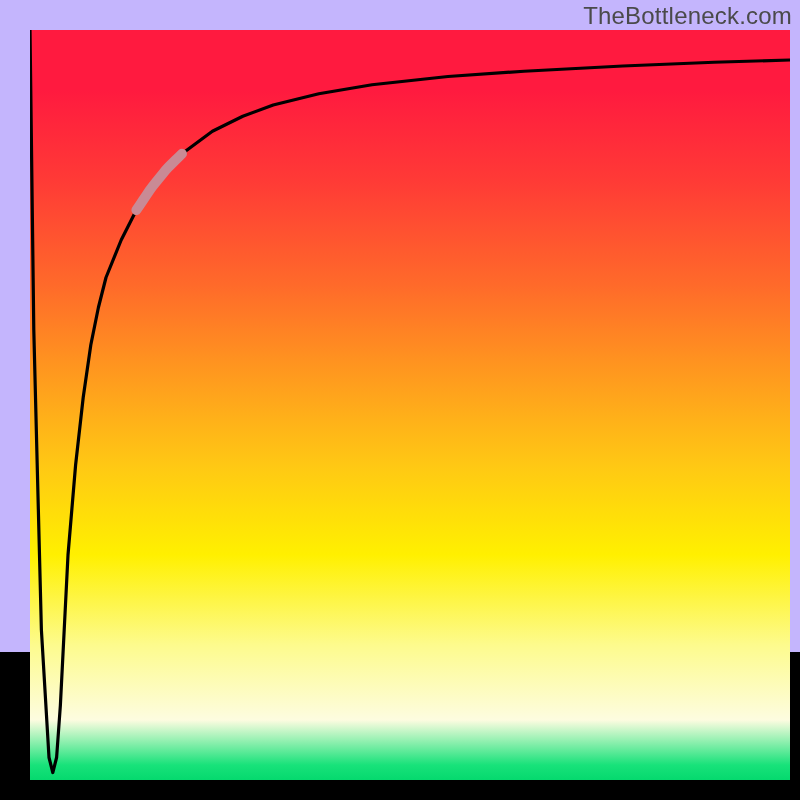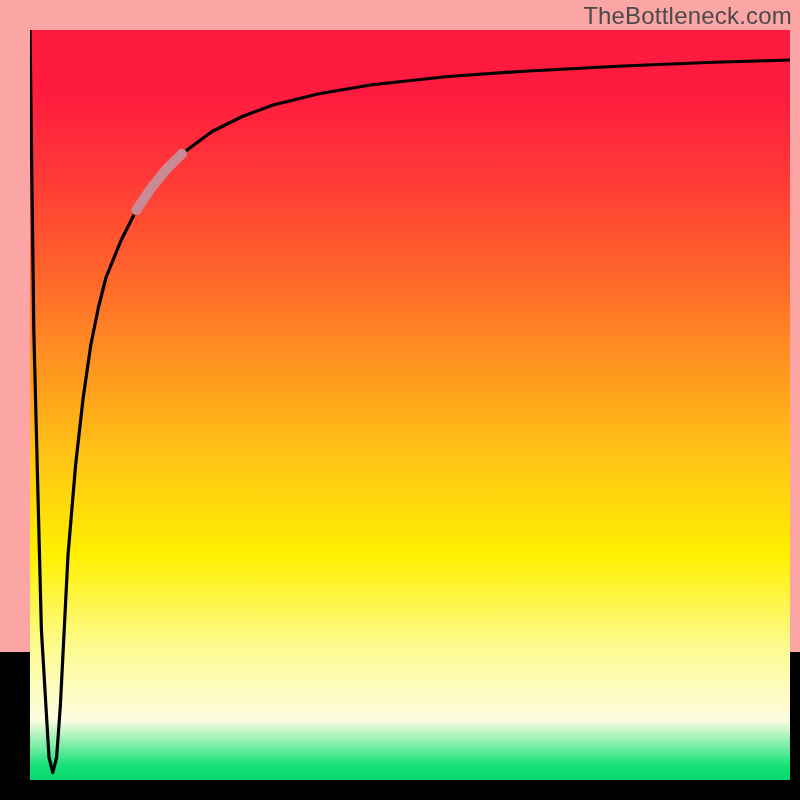--- a/index.html
+++ b/index.html
@@ -8,21 +8,21 @@
     width: 800px;
     height: 800px;
     background: #000;
     overflow: hidden;
     font-family: Arial, Helvetica, sans-serif;
   }
   .frame {
     position: relative;
     width: 800px;
     height: 652px;
-    background: #fca5a5;
+    background: #c4b5fd;
   }
   .watermark {
     position: absolute;
     top: 2px;
     right: 8px;
     color: #4a4a4a;
     font-size: 24px;
     font-weight: 500;
     letter-spacing: 0.2px;
     user-select: none;

